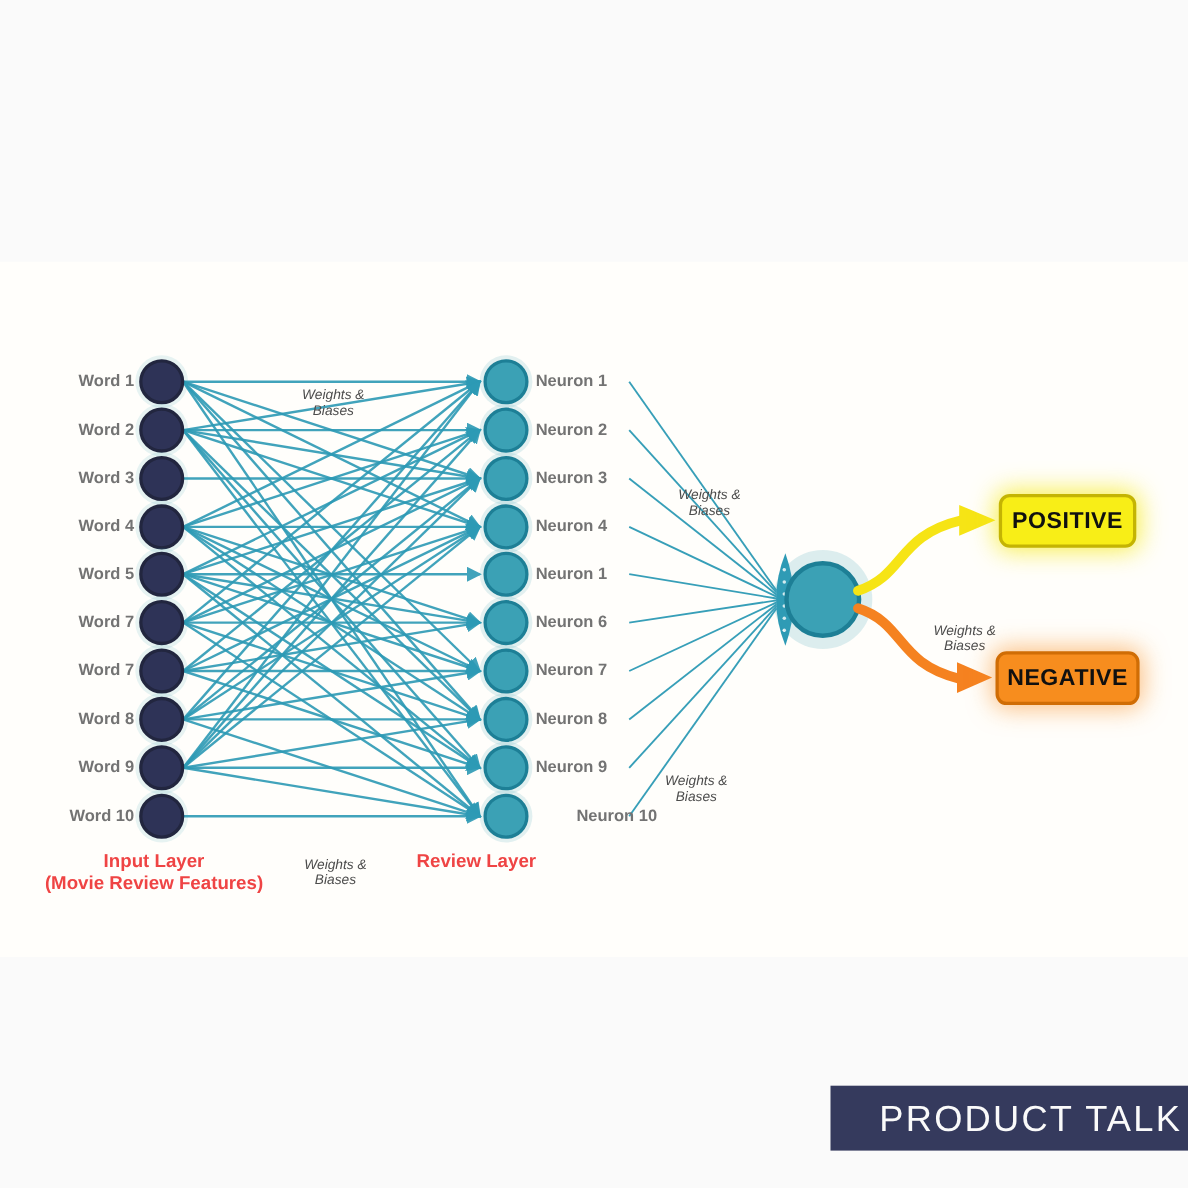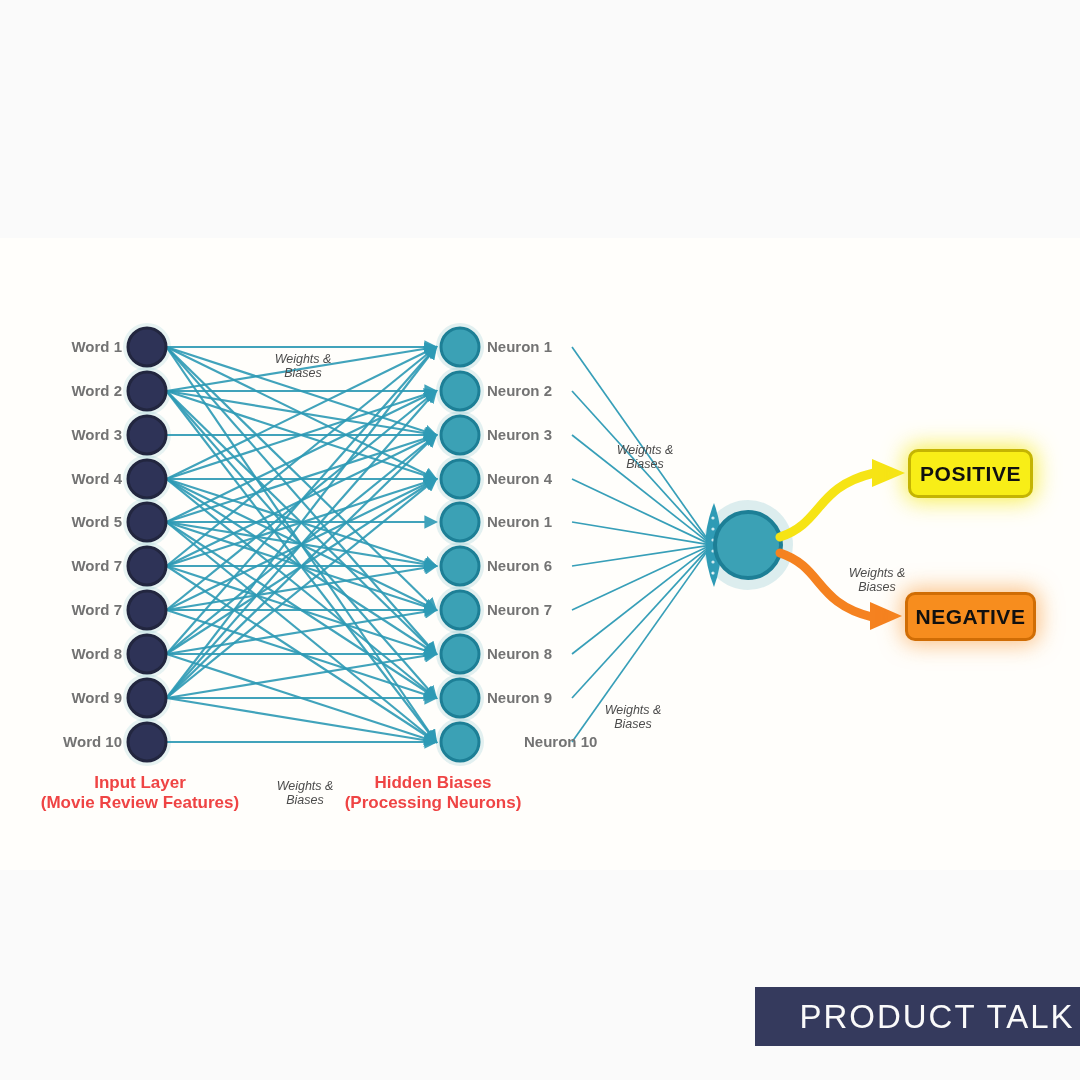--- a/index.html
+++ b/index.html
@@ -199,22 +199,21 @@
       <div class="node-label" style="left: 487px; top: 643px; width: 110px;">Neuron 8</div>
       <div class="node-label" style="left: 487px; top: 687px; width: 110px;">Neuron 9</div>
       <div class="node-label" style="left: 487px; top: 731px; width: 110px; margin-left: 37px;">Neuron 10</div>
     </div>
 
   <div class="layer-heading" style="left:20px;top:773px;width:240px;">
     <span>Input Layer</span>
     <span>(Movie Review Features)</span>
   </div>
   <div class="layer-heading" style="left:313px;top:773px;width:240px;">
-    <span>Hidden Biases</span>
-    <span>(Processing Neurons)</span>
+    <span>Review Layer</span>
   </div>
 
 
   <div id="wb-labels">
       <div class="wb" style="left: 303px; top: 330px;">
         <span>Weights &amp;</span>
         <span>Biases</span>
       </div>
       <div class="wb" style="left: 645px; top: 421px;">
         <span>Weights &amp;</span>

